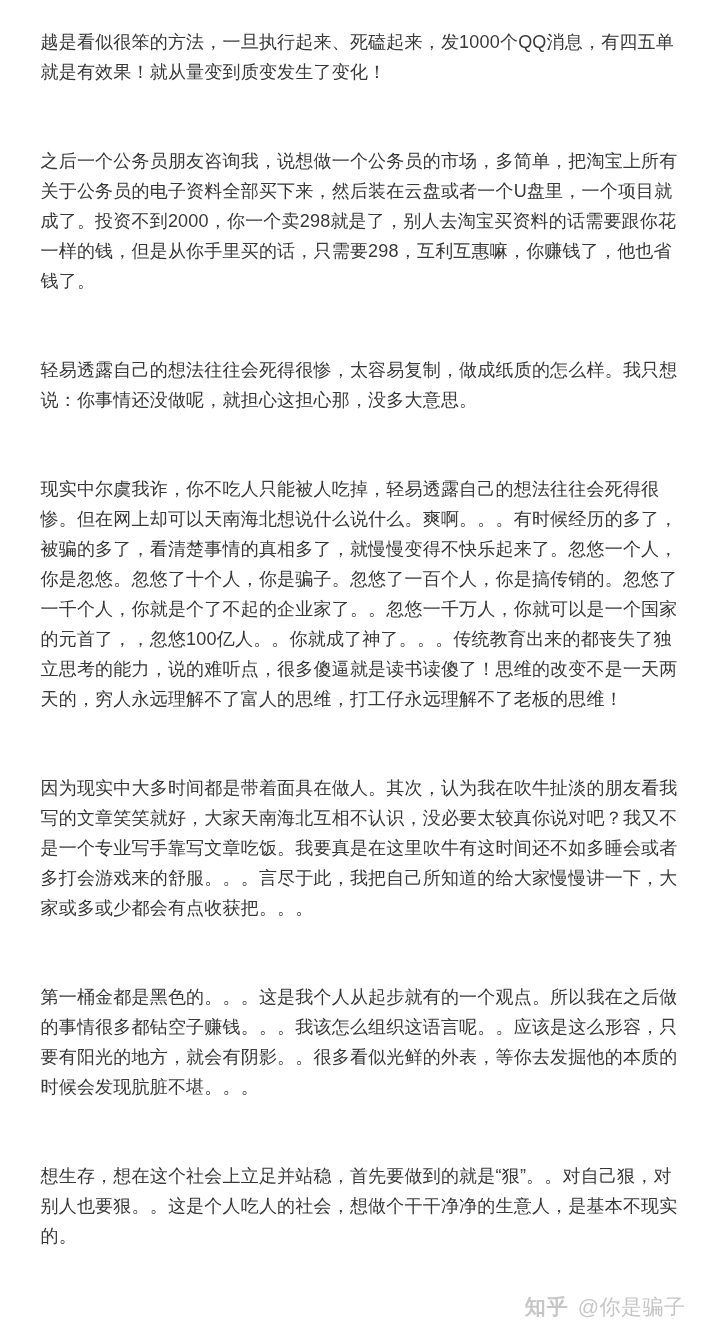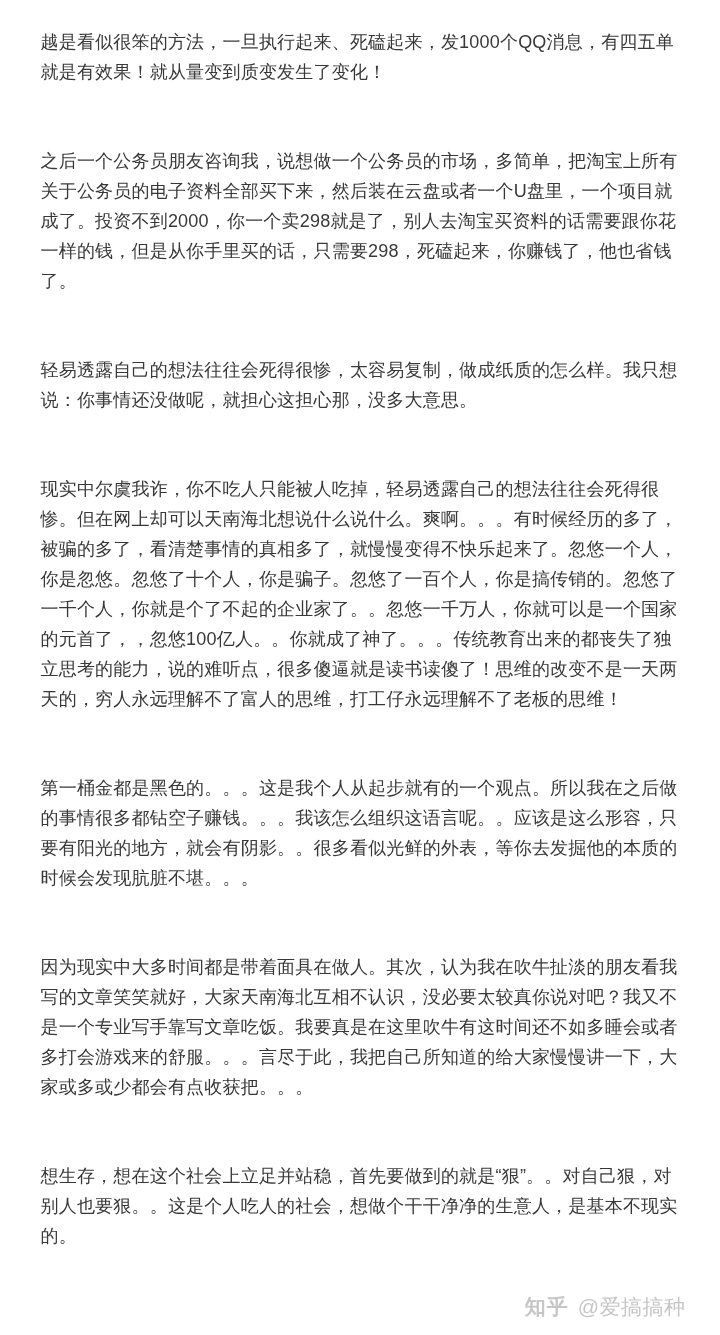--- a/index.html
+++ b/index.html
@@ -54,26 +54,26 @@
     letter-spacing: 0.5px;
   }
 </style>
 </head>
 <body>
 
 <div class="page">
 
   <div class="article">
     <p class="para">越是看似很笨的方法，一旦执行起来、死磕起来，发1000个QQ消息，有四五单就是有效果！就从量变到质变发生了变化！</p>
-    <p class="para">之后一个公务员朋友咨询我，说想做一个公务员的市场，多简单，把淘宝上所有关于公务员的电子资料全部买下来，然后装在云盘或者一个U盘里，一个项目就成了。投资不到2000，你一个卖298就是了，别人去淘宝买资料的话需要跟你花一样的钱，但是从你手里买的话，只需要298，死磕起来，你赚钱了，他也省钱了。</p>
+    <p class="para">之后一个公务员朋友咨询我，说想做一个公务员的市场，多简单，把淘宝上所有关于公务员的电子资料全部买下来，然后装在云盘或者一个U盘里，一个项目就成了。投资不到2000，你一个卖298就是了，别人去淘宝买资料的话需要跟你花一样的钱，但是从你手里买的话，只需要298，互利互惠嘛，你赚钱了，他也省钱了。</p>
     <p class="para">轻易透露自己的想法往往会死得很惨，太容易复制，做成纸质的怎么样。我只想说：你事情还没做呢，就担心这担心那，没多大意思。</p>
     <p class="para">现实中尔虞我诈，你不吃人只能被人吃掉，轻易透露自己的想法往往会死得很惨。但在网上却可以天南海北想说什么说什么。爽啊。。。有时候经历的多了，被骗的多了，看清楚事情的真相多了，就慢慢变得不快乐起来了。忽悠一个人，你是忽悠。忽悠了十个人，你是骗子。忽悠了一百个人，你是搞传销的。忽悠了一千个人，你就是个了不起的企业家了。。忽悠一千万人，你就可以是一个国家的元首了，，忽悠100亿人。。你就成了神了。。。传统教育出来的都丧失了独立思考的能力，说的难听点，很多傻逼就是读书读傻了！思维的改变不是一天两天的，穷人永远理解不了富人的思维，打工仔永远理解不了老板的思维！</p>
+    <p class="para">因为现实中大多时间都是带着面具在做人。其次，认为我在吹牛扯淡的朋友看我写的文章笑笑就好，大家天南海北互相不认识，没必要太较真你说对吧？我又不是一个专业写手靠写文章吃饭。我要真是在这里吹牛有这时间还不如多睡会或者多打会游戏来的舒服。。。言尽于此，我把自己所知道的给大家慢慢讲一下，大家或多或少都会有点收获把。。。</p>
     <p class="para">第一桶金都是黑色的。。。这是我个人从起步就有的一个观点。所以我在之后做的事情很多都钻空子赚钱。。。我该怎么组织这语言呢。。应该是这么形容，只要有阳光的地方，就会有阴影。。很多看似光鲜的外表，等你去发掘他的本质的时候会发现肮脏不堪。。。</p>
-    <p class="para">因为现实中大多时间都是带着面具在做人。其次，认为我在吹牛扯淡的朋友看我写的文章笑笑就好，大家天南海北互相不认识，没必要太较真你说对吧？我又不是一个专业写手靠写文章吃饭。我要真是在这里吹牛有这时间还不如多睡会或者多打会游戏来的舒服。。。言尽于此，我把自己所知道的给大家慢慢讲一下，大家或多或少都会有点收获把。。。</p>
     <p class="para">想生存，想在这个社会上立足并站稳，首先要做到的就是“狠”。。对自己狠，对别人也要狠。。这是个人吃人的社会，想做个干干净净的生意人，是基本不现实的。</p>
   </div>
 
   <div class="watermark">
     <span class="wm-logo">知乎</span>
-    <span class="wm-handle">@爱搞搞种</span>
+    <span class="wm-handle">@你是骗子</span>
   </div>
 
 </div>
 
 </body></html>

